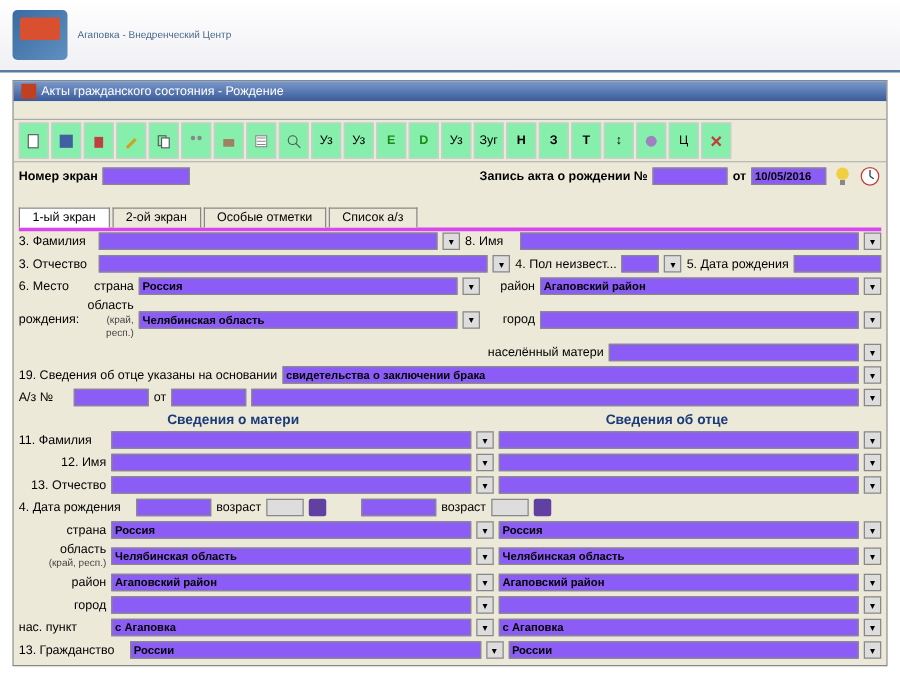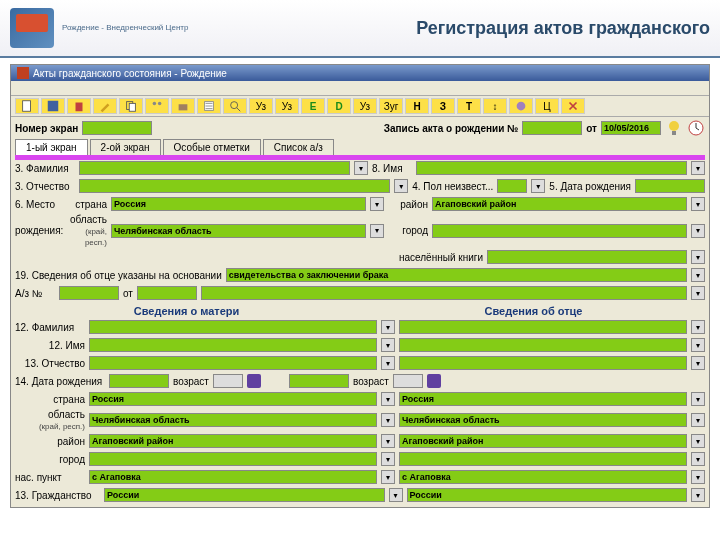--- a/index.html
+++ b/index.html
@@ -10,52 +10,51 @@
 .logo-icon::after { content: ''; position: absolute; top: 6px; left: 6px; right: 6px; height: 18px; background: #d85030; border-radius: 2px; }
 .logo-text { line-height: 1.2; }
 .logo-small { font-size: 8px; color: #4a6a8a; }
 .logo-big { font-size: 18px; font-weight: bold; color: #4a6a8a; letter-spacing: 1px; }
 .slide-title { margin-left: auto; text-align: right; font-size: 18px; font-weight: bold; color: #2a4a6a; }
 .app-container { margin: 6px 10px; border: 1px solid #888; background: #ece9d8; }
 .win-title { background: linear-gradient(to bottom, #7a9acc, #3a5a9a); color: #fff; padding: 2px 6px; font-size: 10px; display: flex; align-items: center; gap: 4px; }
 .win-title .ico { width: 12px; height: 12px; background: #c04020; display: inline-block; }
 .menubar { background: #ece9d8; padding: 2px 4px; font-size: 9px; border-bottom: 1px solid #aaa; }
 .toolbar { background: #ece9d8; padding: 2px 4px; display: flex; gap: 2px; border-bottom: 1px solid #aaa; flex-wrap: wrap; }
-.tbtn { width: 24px; height: 16px; border: 1px solid #ccc; background: #fde047; display: flex; align-items: center; justify-content: center; font-size: 10px; cursor: pointer; }
+.tbtn { width: 24px; height: 29px; border: 1px solid #ccc; background: #86efac; display: flex; align-items: center; justify-content: center; font-size: 10px; cursor: pointer; }
 .tbtn svg { width: 14px; height: 14px; }
 .form-area { background: #ece9d8; padding: 2px 4px; }
 .row { display: flex; align-items: center; gap: 4px; margin-bottom: 2px; min-height: 16px; }
 .lbl { font-size: 10px; white-space: nowrap; }
 .bold { font-weight: bold; }
-.fld { border: 1px solid #888; background: #84cc16; height: 14px; font-size: 9px; padding: 0 2px; }
+.fld { border: 1px solid #888; background: #8b5cf6; height: 14px; font-size: 9px; padding: 0 2px; }
 .fld-gray { background: #ddd; }
-.tabs { display: flex; border-bottom: 5px solid #d946ef; margin-top: 2px; }
+.tabs { display: flex; border-bottom: 3px solid #d946ef; margin-top: 16px; }
 .tab { padding: 2px 10px; border: 1px solid #888; border-bottom: none; background: #ece9d8; font-size: 10px; margin-right: 2px; cursor: pointer; }
 .tab.active { background: #fff; }
 .section-title { text-align: center; font-weight: bold; color: #1a3a7a; font-size: 11px; padding: 2px 0; }
 .grid2 { display: flex; gap: 4px; }
 .col { flex: 1; }
 .minibtn { width: 14px; height: 14px; border: 1px solid #888; background: #ddd; font-size: 8px; display: inline-flex; align-items: center; justify-content: center; cursor: pointer; }
 .sub { font-size: 8px; color: #444; }
 .purple-ico { width: 14px; height: 14px; background: #6040a0; display: inline-block; border-radius: 2px; }
 .bulb { width: 18px; height: 18px; display: inline-block; }
 .clock { width: 18px; height: 18px; display: inline-block; }
 </style>
 </head>
 <body>
 
 <div class="header">
   <div class="logo-block">
     <div class="logo-icon"></div>
     <div class="logo-text">
-      <div class="logo-small">Рождение - Внедренческий Центр</div>
+      <div class="logo-small">Агаповка - Внедренческий Центр</div>
     </div>
   </div>
   <div class="slide-title">
-    <div>Регистрация актов гражданского</div>
   </div>
 </div>
 
 <div class="app-container">
   <div class="win-title">
     <span class="ico"></span>
     <span>Акты гражданского состояния - Рождение</span>
   </div>
   <div class="menubar">&nbsp;</div>
   <div class="toolbar">
@@ -189,21 +188,21 @@
       <span class="lbl" style="width:48px">рождения:</span>
       <span style="width:40px;text-align:right"><span class="lbl">область</span><br><span class="sub">(край, респ.)</span></span>
       <input class="fld bold" style="flex: 1 1 0%;" value="Челябинская область">
       <span class="minibtn">▾</span>
       <span class="lbl" style="width:40px;text-align:right">город</span>
       <input class="fld" style="flex: 1 1 0%;">
       <span class="minibtn">▾</span>
     </div>
     <div class="row">
       <span style="flex:1"></span>
-      <span class="lbl">населённый книги</span>
+      <span class="lbl">населённый матери</span>
       <input class="fld" style="width: 200px;">
       <span class="minibtn">▾</span>
     </div>
     <div class="row">
       <span class="lbl">19. Сведения об отце указаны на основании</span>
       <input class="fld bold" style="flex: 1 1 0%;" value="свидетельства о заключении брака">
       <span class="minibtn">▾</span>
     </div>
     <div class="row">
       <span class="lbl" style="width:40px">А/з №</span>
@@ -217,42 +216,42 @@
     <div class="grid2">
       <div class="col">
         <div class="section-title">Сведения о матери</div>
       </div>
       <div class="col">
         <div class="section-title">Сведения об отце</div>
       </div>
     </div>
 
     <div class="row">
-      <span class="lbl" style="width:70px">12. Фамилия</span>
+      <span class="lbl" style="width:70px">11. Фамилия</span>
       <input class="fld" style="flex: 1 1 0%;">
         <span class="minibtn">▾</span>
       <input class="fld" style="flex: 1 1 0%;">
         <span class="minibtn">▾</span>
     </div>
     <div class="row">
       <span class="lbl" style="width:70px;text-align:right">12. Имя</span>
       <input class="fld" style="flex: 1 1 0%;">
         <span class="minibtn">▾</span>
       <input class="fld" style="flex: 1 1 0%;">
         <span class="minibtn">▾</span>
     </div>
     <div class="row">
       <span class="lbl" style="width:70px;text-align:right">13. Отчество</span>
       <input class="fld" style="flex: 1 1 0%;">
         <span class="minibtn">▾</span>
       <input class="fld" style="flex: 1 1 0%;">
         <span class="minibtn">▾</span>
     </div>
     <div class="row">
-      <span class="lbl" style="width:90px">14. Дата рождения</span>
+      <span class="lbl" style="width:90px">4. Дата рождения</span>
       <input class="fld" style="width: 60px;">
       <span class="lbl">возраст</span>
       <input class="fld fld-gray" style="width: 30px;">
       <span class="purple-ico"></span>
       <span style="width:20px"></span>
       <input class="fld" style="width: 60px;">
       <span class="lbl">возраст</span>
       <input class="fld fld-gray" style="width: 30px;">
       <span class="purple-ico"></span>
     </div>

